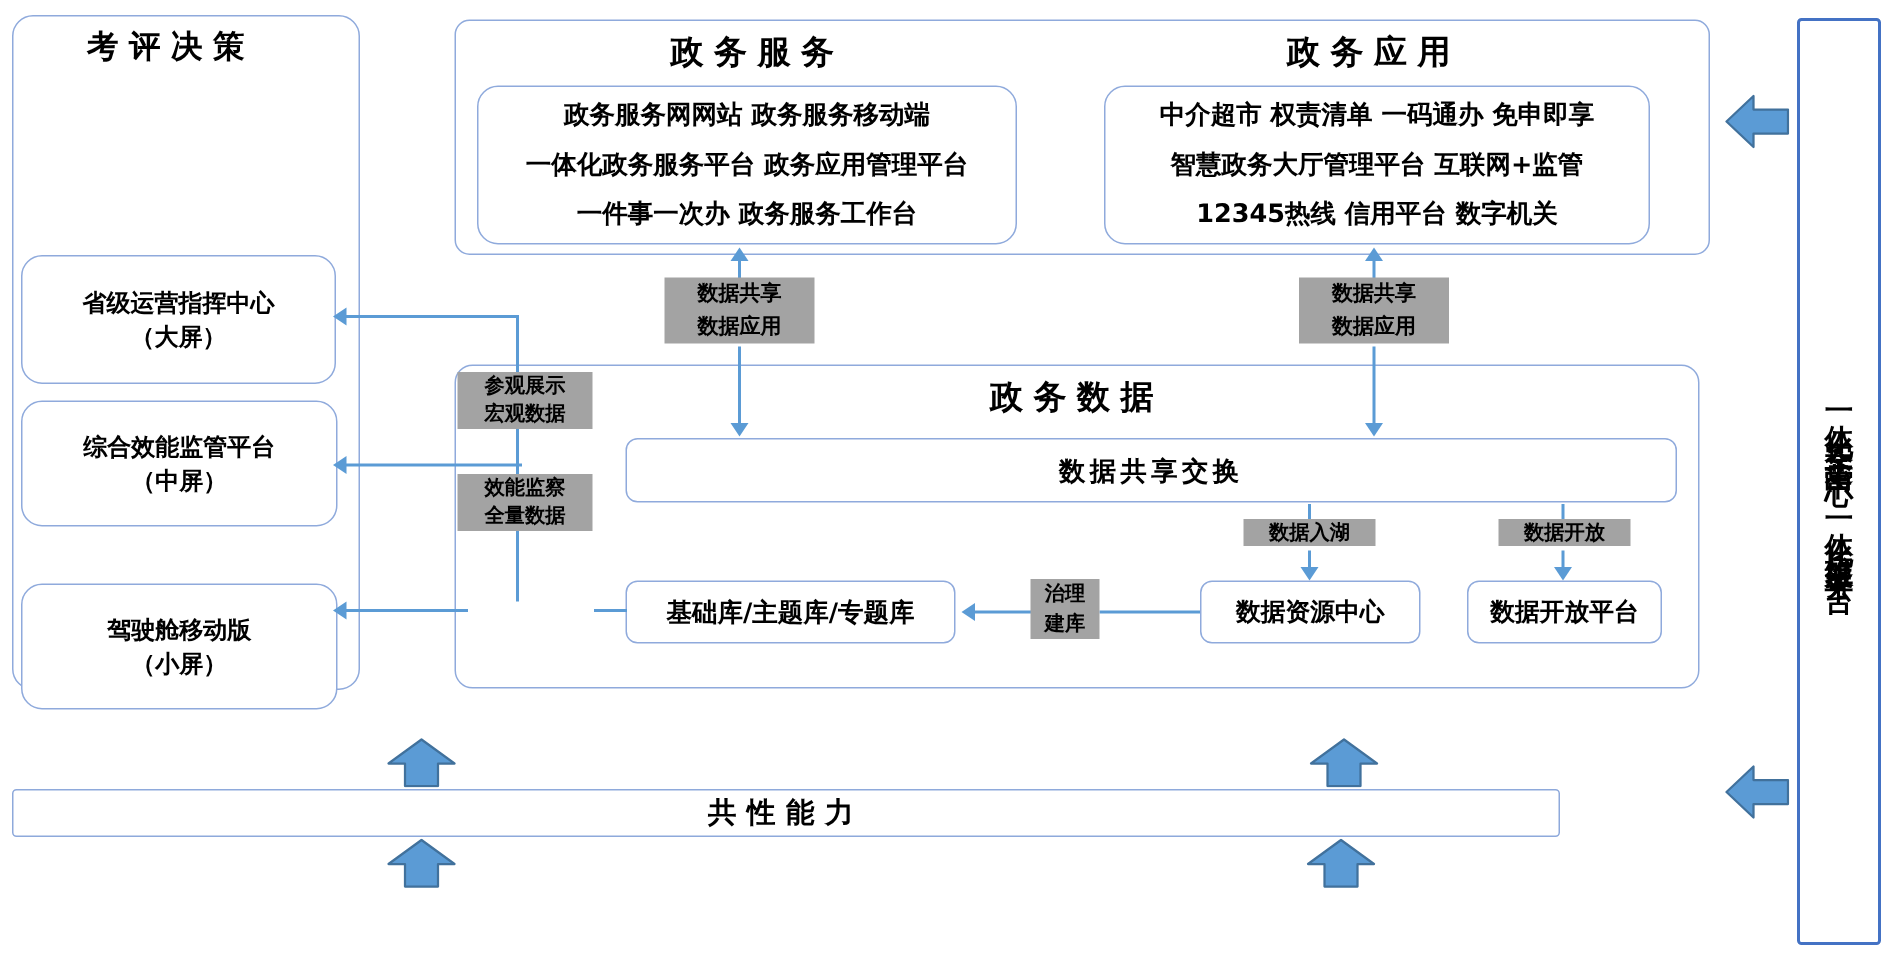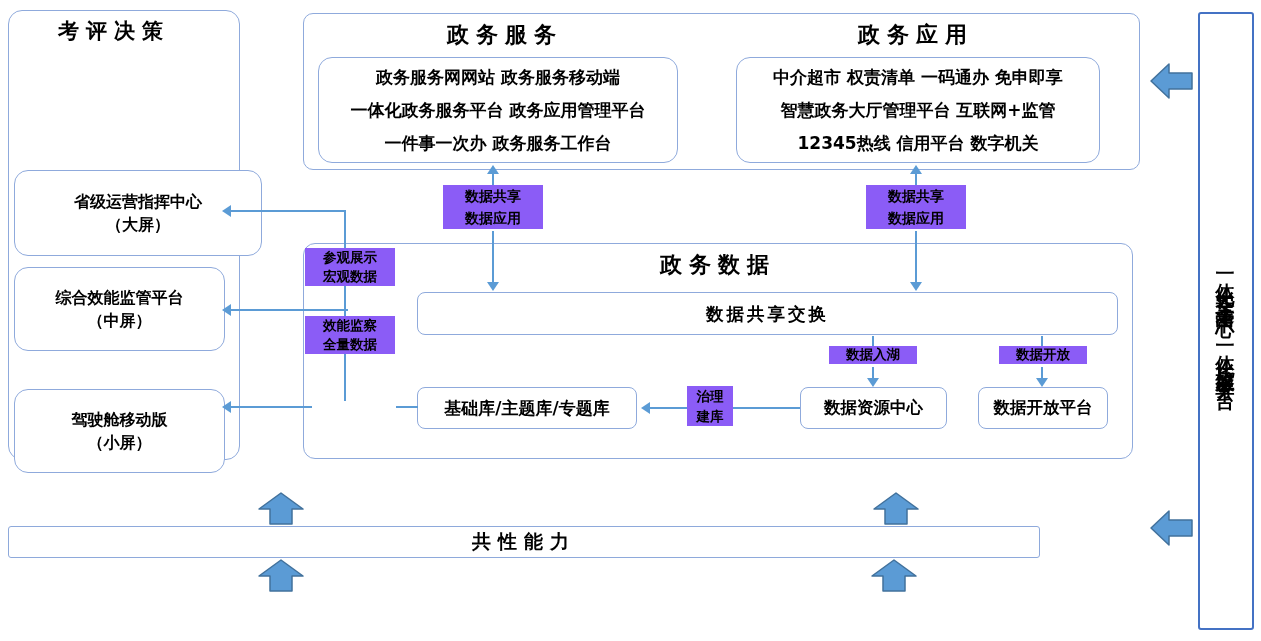--- a/index.html
+++ b/index.html
@@ -7,35 +7,35 @@
           font-family:"DejaVu Sans",sans-serif;color:#000;}
   .box{position:absolute;background:#fff;border:1.6px solid #8FAADC;border-radius:12px;box-sizing:border-box;}
   .cbox{display:flex;flex-direction:column;align-items:center;justify-content:center;text-align:center;}
   .ttl{position:absolute;font-weight:bold;text-align:center;letter-spacing:7px;font-size:22px;}
   .hline{position:absolute;height:2px;background:#5B9BD5;z-index:3;}
   .vline{position:absolute;width:2px;background:#5B9BD5;z-index:3;}
   .ah{position:absolute;width:0;height:0;z-index:3;}
   .ah-left{border-top:6px solid transparent;border-bottom:6px solid transparent;border-right:9px solid #5B9BD5;}
   .ah-up{border-left:6px solid transparent;border-right:6px solid transparent;border-bottom:9px solid #5B9BD5;}
   .ah-down{border-left:6px solid transparent;border-right:6px solid transparent;border-top:9px solid #5B9BD5;}
-  .lbl{position:absolute;font-weight:bold;text-align:center;background:#8b5cf6;z-index:5;}
+  .lbl{position:absolute;font-weight:bold;text-align:center;background:#a3a3a3;z-index:5;}
   .bar{position:absolute;background:#fff;border:1.6px solid #8EA9DB;border-radius:3px;box-sizing:border-box;
        display:flex;align-items:center;justify-content:center;font-weight:bold;font-size:19px;letter-spacing:7px;}
   .blockarrow{position:absolute;z-index:4;}
 </style>
 </head>
 <body>
 
 <div id="canvas">
 
   <div class="box" style="left:8px;top:10px;width:232px;height:450px;border-radius:14px;"></div>
   <div class="ttl" style="left:8px;top:17px;width:212px;font-size:21px;">考评决策</div>
 
 
-  <div class="box cbox" style="left:14px;top:170px;width:248px;height:86px;border-radius:14px;font-size:16px;line-height:23px;font-weight:bold;">
+  <div class="box cbox" style="left:14px;top:170px;width:210px;height:86px;border-radius:14px;font-size:16px;line-height:23px;font-weight:bold;">
     <div>省级运营指挥中心</div>
     <div>（大屏）</div>
   </div>
 
   <div class="box cbox" style="left:14px;top:267px;width:211px;height:84px;border-radius:14px;font-size:16px;line-height:23px;font-weight:bold;">
     <div>综合效能监管平台</div>
     <div>（中屏）</div>
   </div>
 
   <div class="box cbox" style="left:14px;top:365px;width:211px;height:84px;border-radius:14px;font-size:16px;line-height:23px;font-weight:bold;margin-top:24px;">

